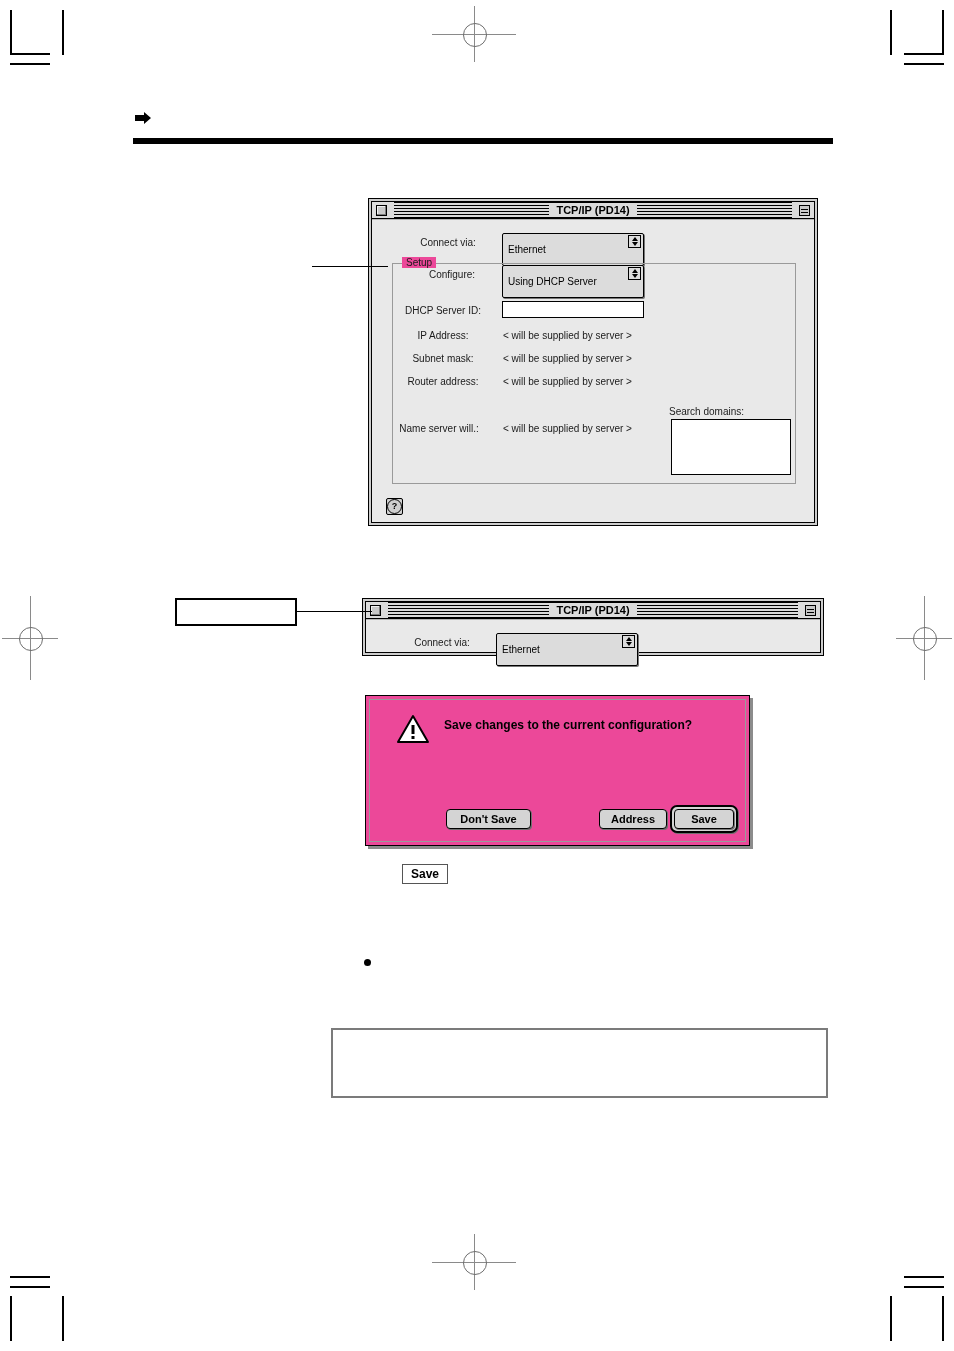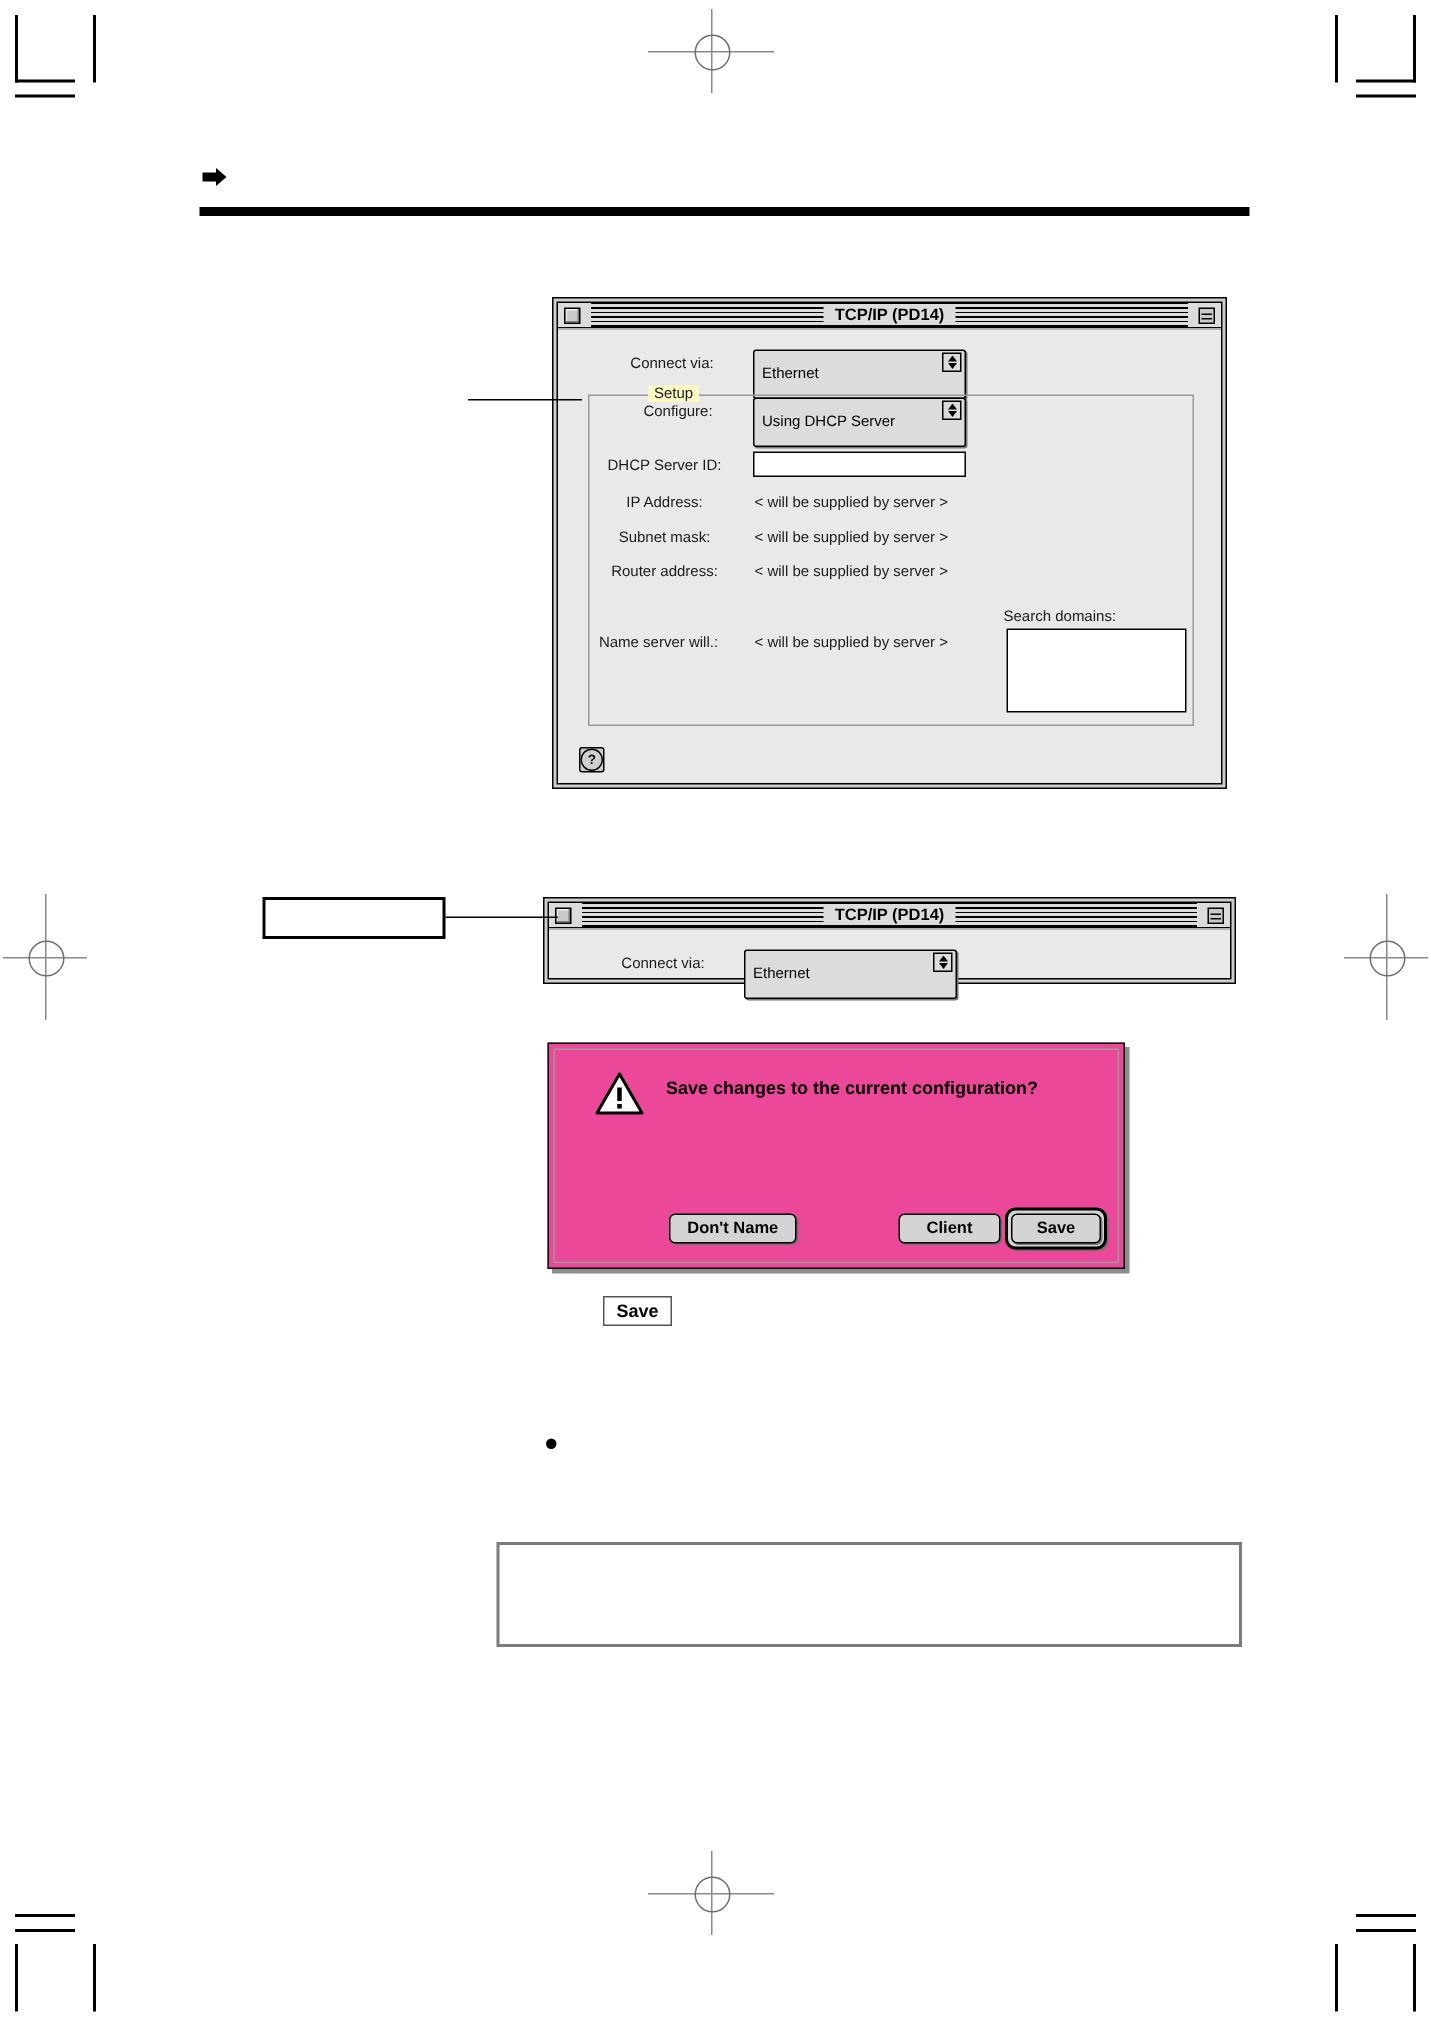--- a/index.html
+++ b/index.html
@@ -170,24 +170,23 @@
   }
   .groupbox {
     position: absolute;
     border: 1px solid #9a9a9a;
     box-sizing: border-box;
   }
   .groupbox-label {
     position: absolute;
     font-size: 10px;
     color: #1a1a1a;
-    background: #fef9c3;
+    background: #ec4899;
     padding: 0 4px;
     white-space: pre;
-    margin-left: 30px;
   }
   .help-btn {
     position: absolute;
     width: 17px; height: 17px;
     background: #cfcfcf;
     border: 1px solid #000;
     border-radius: 2px;
     box-sizing: border-box;
     display: flex; align-items: center; justify-content: center;
     font-size: 11px; font-weight: bold; color: #000;
@@ -469,23 +468,23 @@
     <div class="caution-icon">
       <svg width="34" height="30" viewBox="0 0 34 30" aria-hidden="true">
         <path d="M17 2 L32 28 L2 28 Z" fill="#ffffff" stroke="#000" stroke-width="2" stroke-linejoin="round"></path>
         <rect x="15.5" y="11" width="3" height="9" fill="#000"></rect>
         <rect x="15.5" y="22" width="3" height="3" fill="#000"></rect>
       </svg>
     </div>
 
     <div class="alert-msg">Save changes to the current configuration?</div>
 
-    <div class="btn" style="left:80px; top:113px; width:85px;">Don't Name</div>
-
-    <div class="btn" style="left:233px; top:113px; width:68px;">Client</div>
+    <div class="btn" style="left:80px; top:113px; width:85px;">Don't Save</div>
+
+    <div class="btn" style="left:233px; top:113px; width:68px;">Address</div>
 
     <div class="btn default-ring" style="left:304px; top:109px; width:68px; height:28px;">
       <span class="inner">Save</span>
     </div>
   </div>
 
   <div class="keycap" style="left:402px; top:864px; width:46px; height:20px;">Save</div>
 
   <div class="bullet" style="left:364px; top:959px;"></div>
   <div class="body-text" style="left:382px; top:954px; width:450px;"></div>

